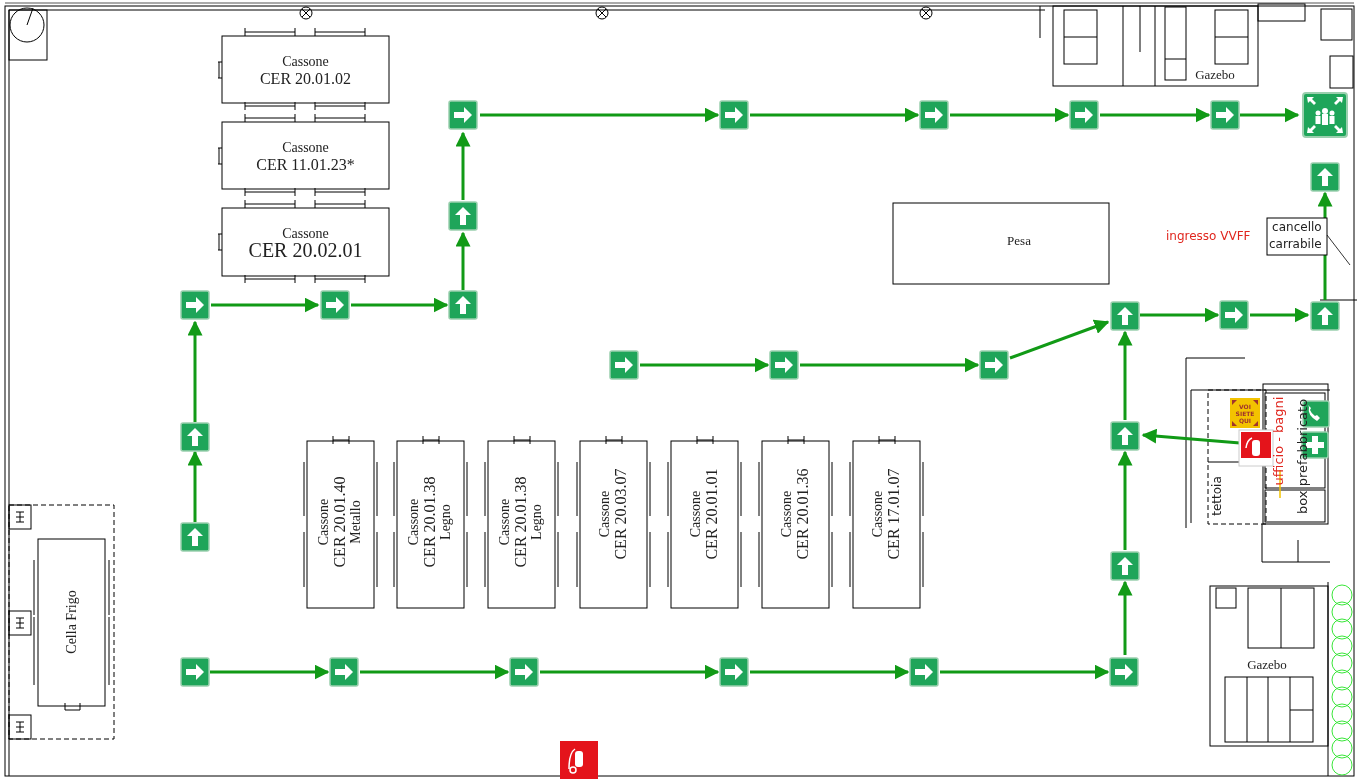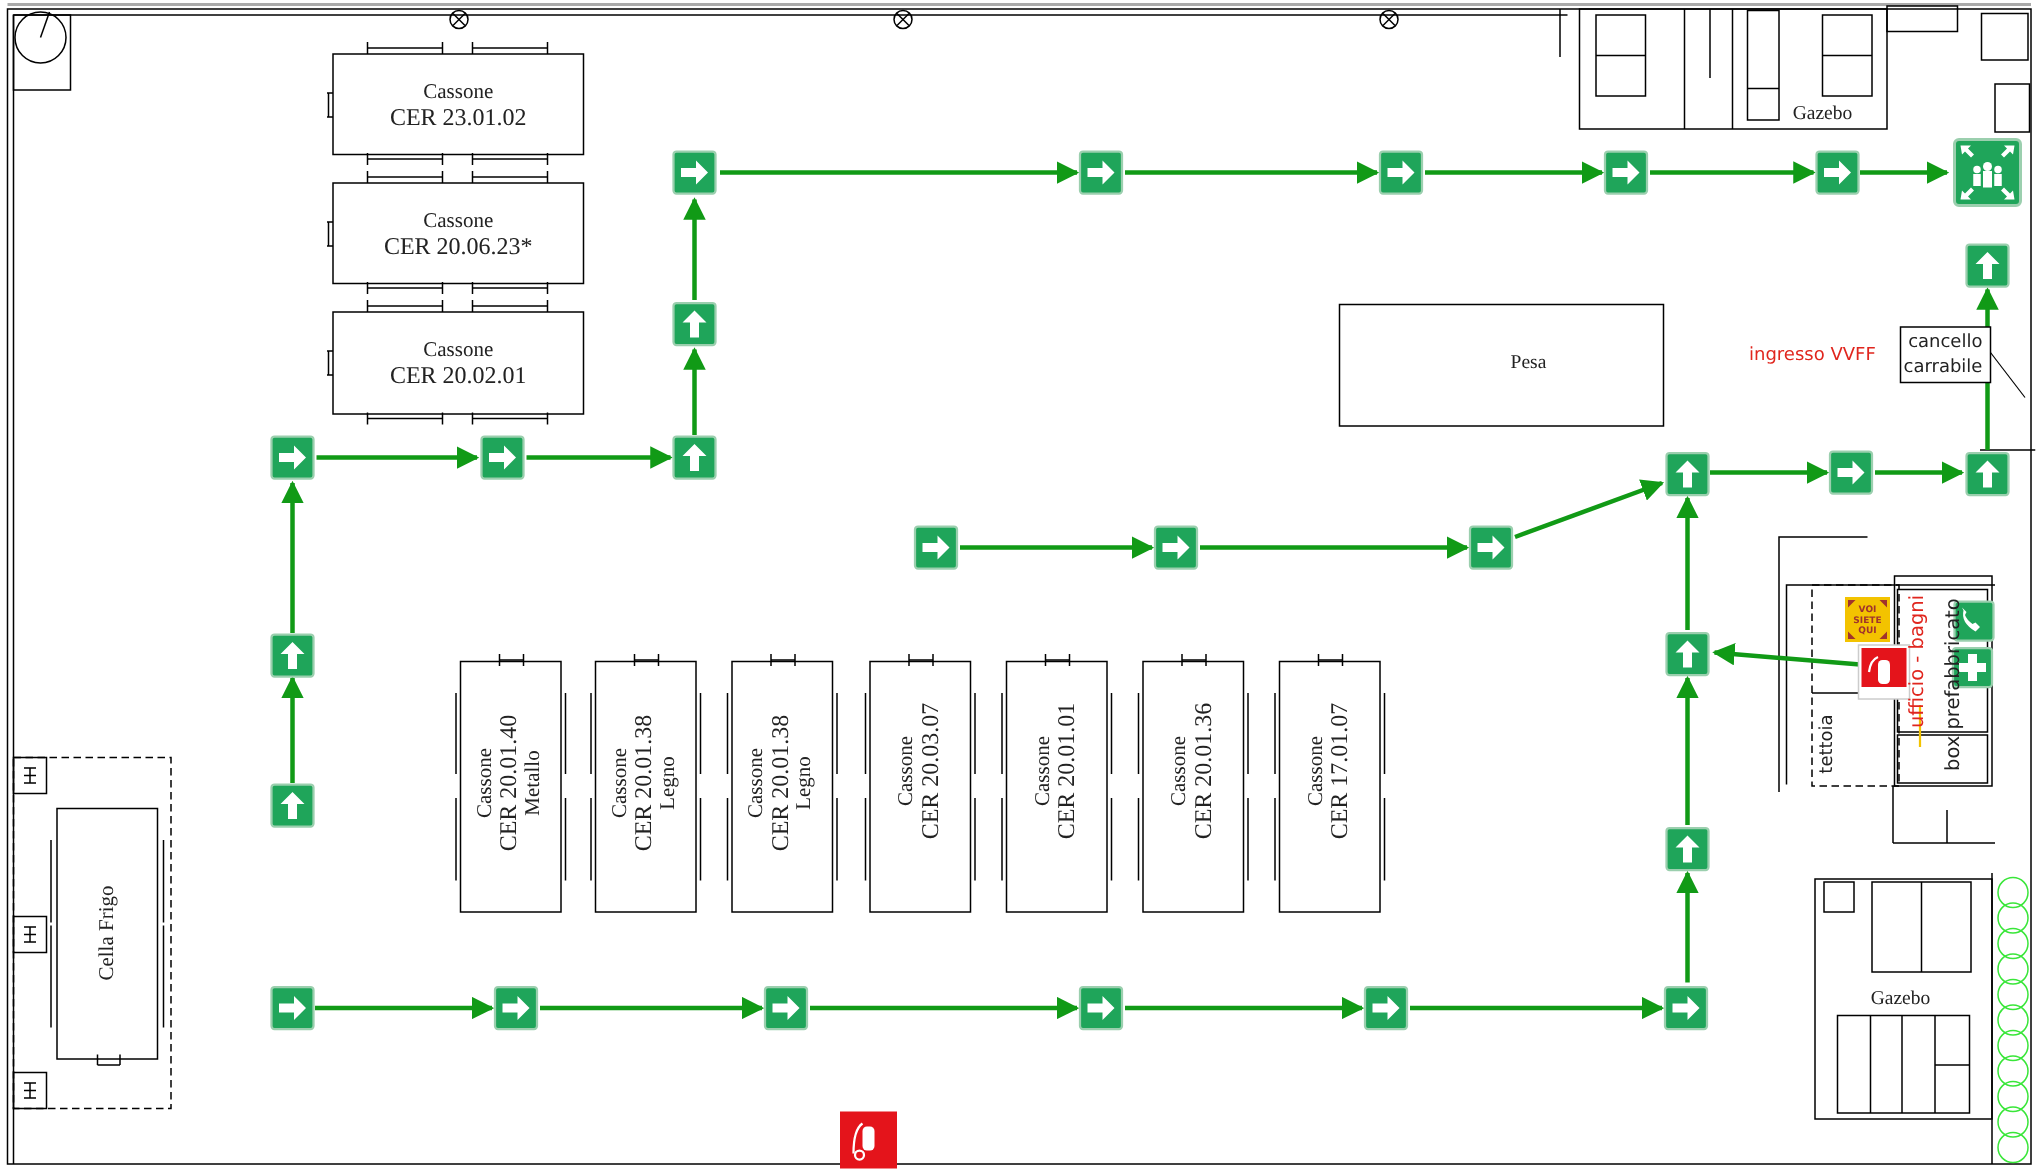--- a/index.html
+++ b/index.html
@@ -309,29 +309,29 @@
   <g>
     <rect x="1267" y="218" width="60" height="37" fill="#fff" stroke="#000"></rect>
     <line x1="1327" y1="235" x2="1350" y2="265" stroke="#000" stroke-width="0.8"></line>
   </g>
 
   <line x1="1280" y1="470" x2="1280" y2="498" stroke="#f3c300" stroke-width="1.5"></line>
 </svg>
 
 <div class="lbl" style="left:222px;top:53px;width:167px;">
   <div>Cassone</div>
-  <div style="font-size:16px">CER 23.01.02</div>
+  <div style="font-size:16px">CER 20.01.02</div>
 </div>
 <div class="lbl" style="left:222px;top:139px;width:167px;">
   <div>Cassone</div>
-  <div style="font-size:16px">CER 20.06.23*</div>
+  <div style="font-size:16px">CER 11.01.23*</div>
 </div>
 <div class="lbl" style="left:222px;top:225px;width:167px;">
   <div>Cassone</div>
-  <div style="font-size:16px">CER 20.02.01</div>
+  <div style="font-size:20px">CER 20.02.01</div>
 </div>
 
 <div id="mid-labels">
     <div class="vlbl" style="left: 260px; top: 498px; width: 160px;">
       <div>Cassone</div>
       <div style="font-size: 16px;">CER 20.01.40</div>
       <div>Metallo</div>
     </div>
     <div class="vlbl" style="left: 350px; top: 498px; width: 160px;">
       <div>Cassone</div>

